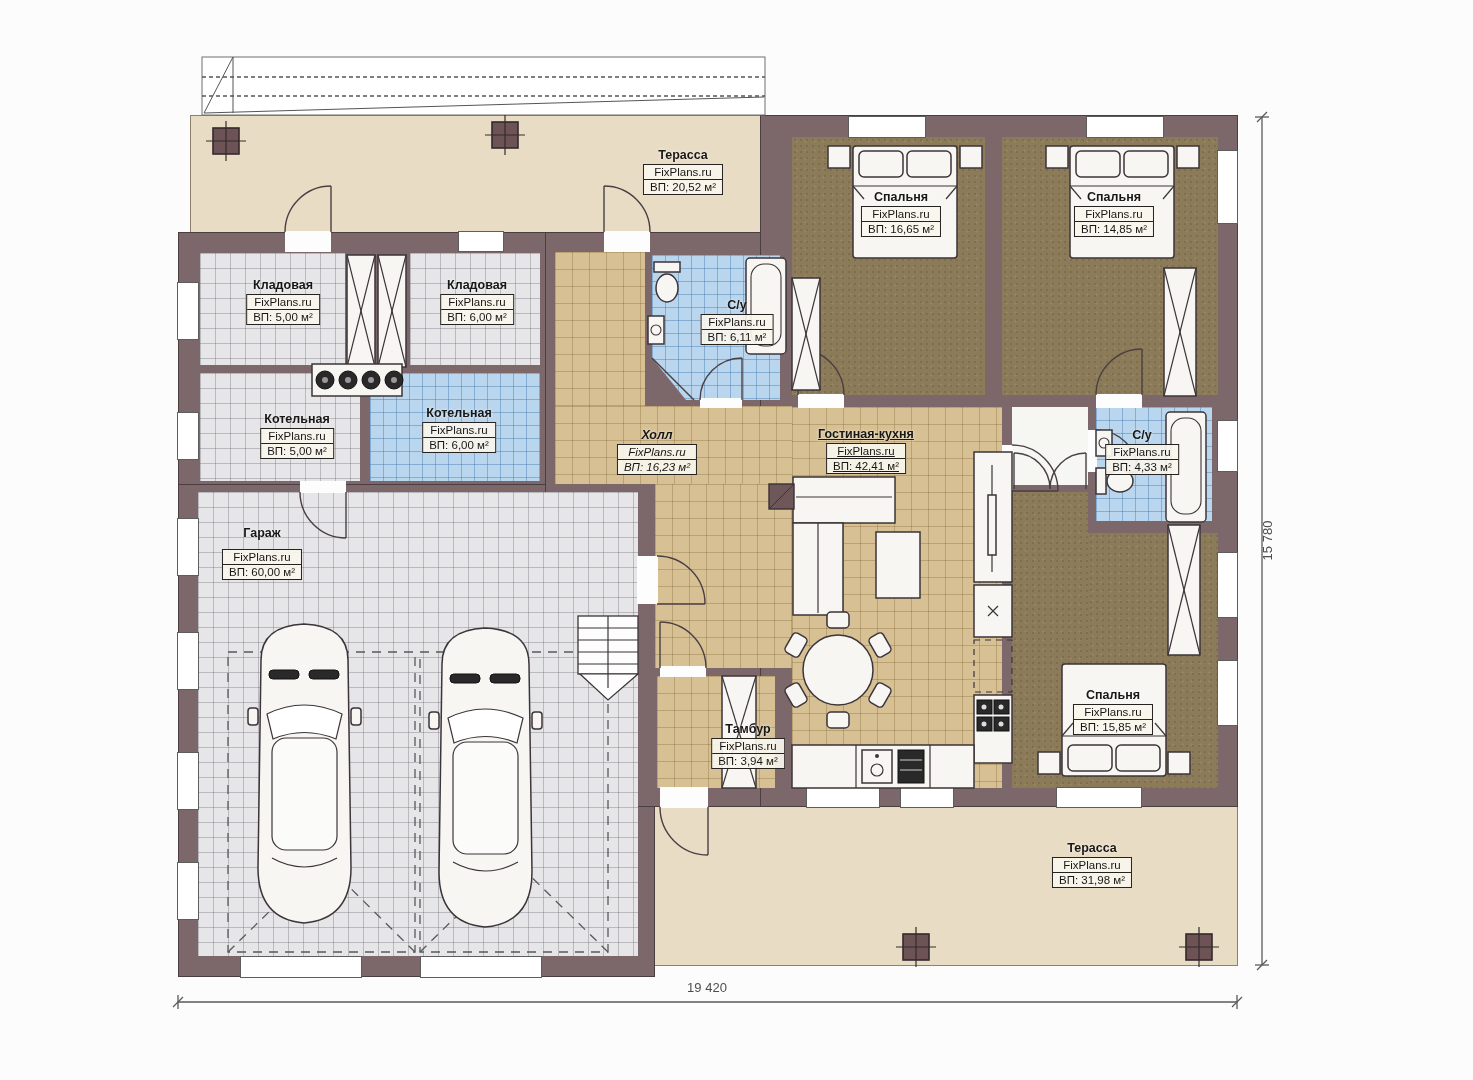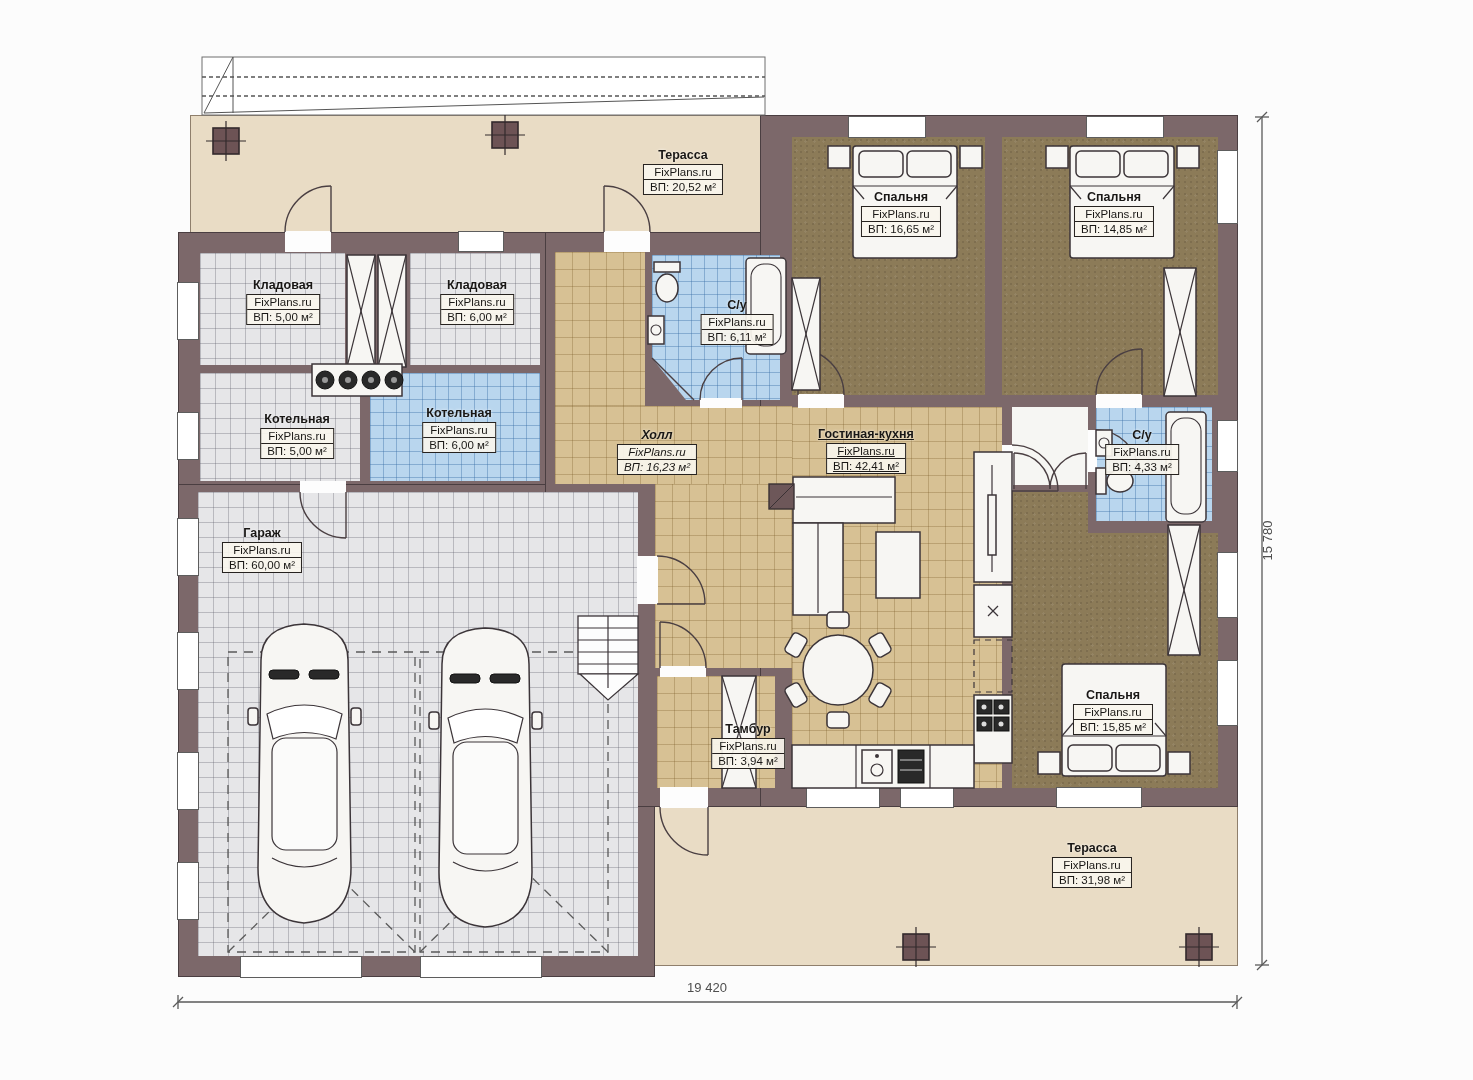--- a/index.html
+++ b/index.html
@@ -407,21 +407,21 @@
     <div class="rl-row">ВП: 42,41 м²</div>
       </div>
   </div>
   <div class="room-label" style="left:1142px;top:428px;">
     <div class="rl-name">С/у</div>
     <div class="rl-table">
         <div class="rl-row">FixPlans.ru</div>
     <div class="rl-row">ВП: 4,33 м²</div>
       </div>
   </div>
-  <div class="room-label" style="left:262px;top:526px;">
+  <div class="room-label" style="left:262px;top:526px;gap:7px;">
     <div class="rl-name">Гараж</div>
     <div class="rl-table">
         <div class="rl-row">FixPlans.ru</div>
     <div class="rl-row">ВП: 60,00 м²</div>
       </div>
   </div>
   <div class="room-label" style="left:748px;top:694px;margin-top:28px;">
     <div class="rl-name">Тамбур</div>
     <div class="rl-table">
         <div class="rl-row">FixPlans.ru</div>

